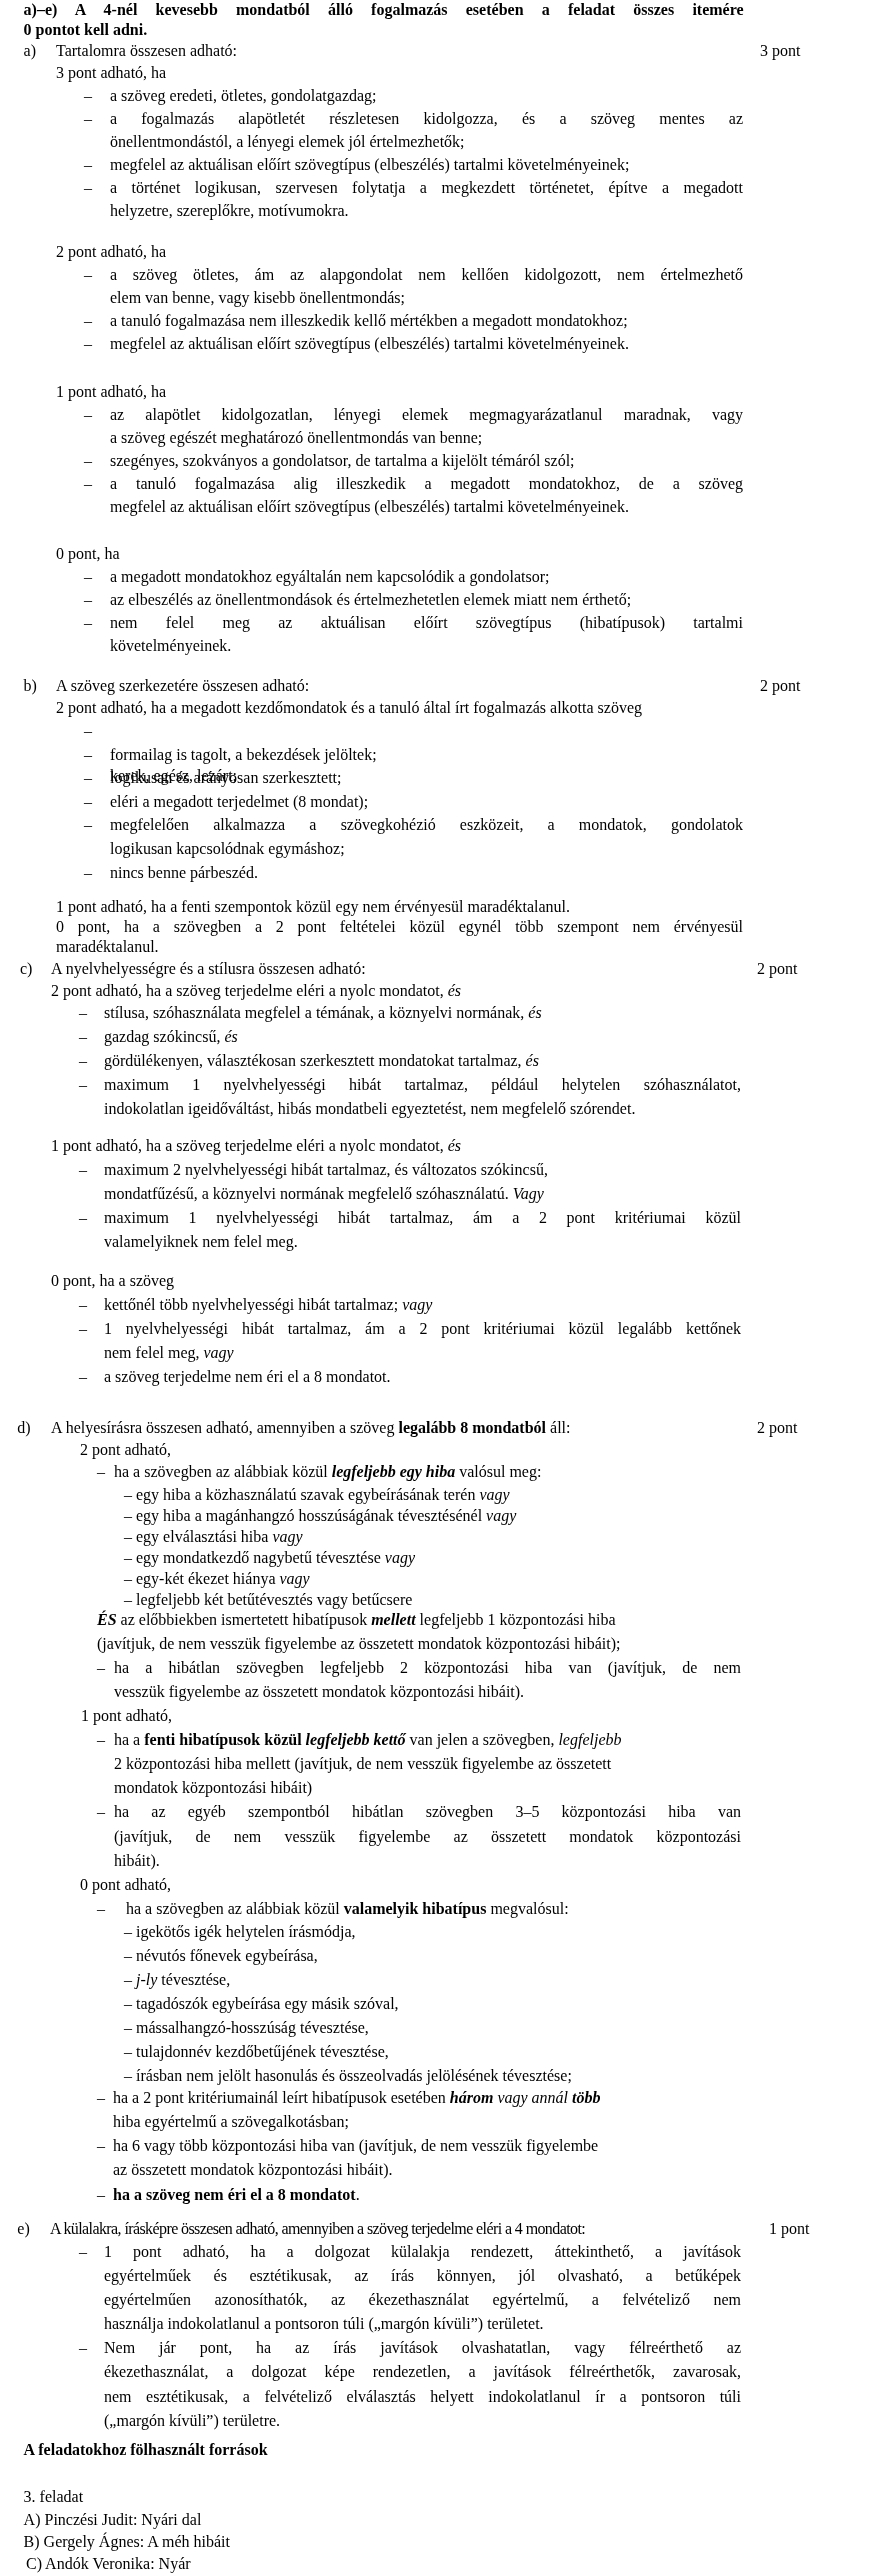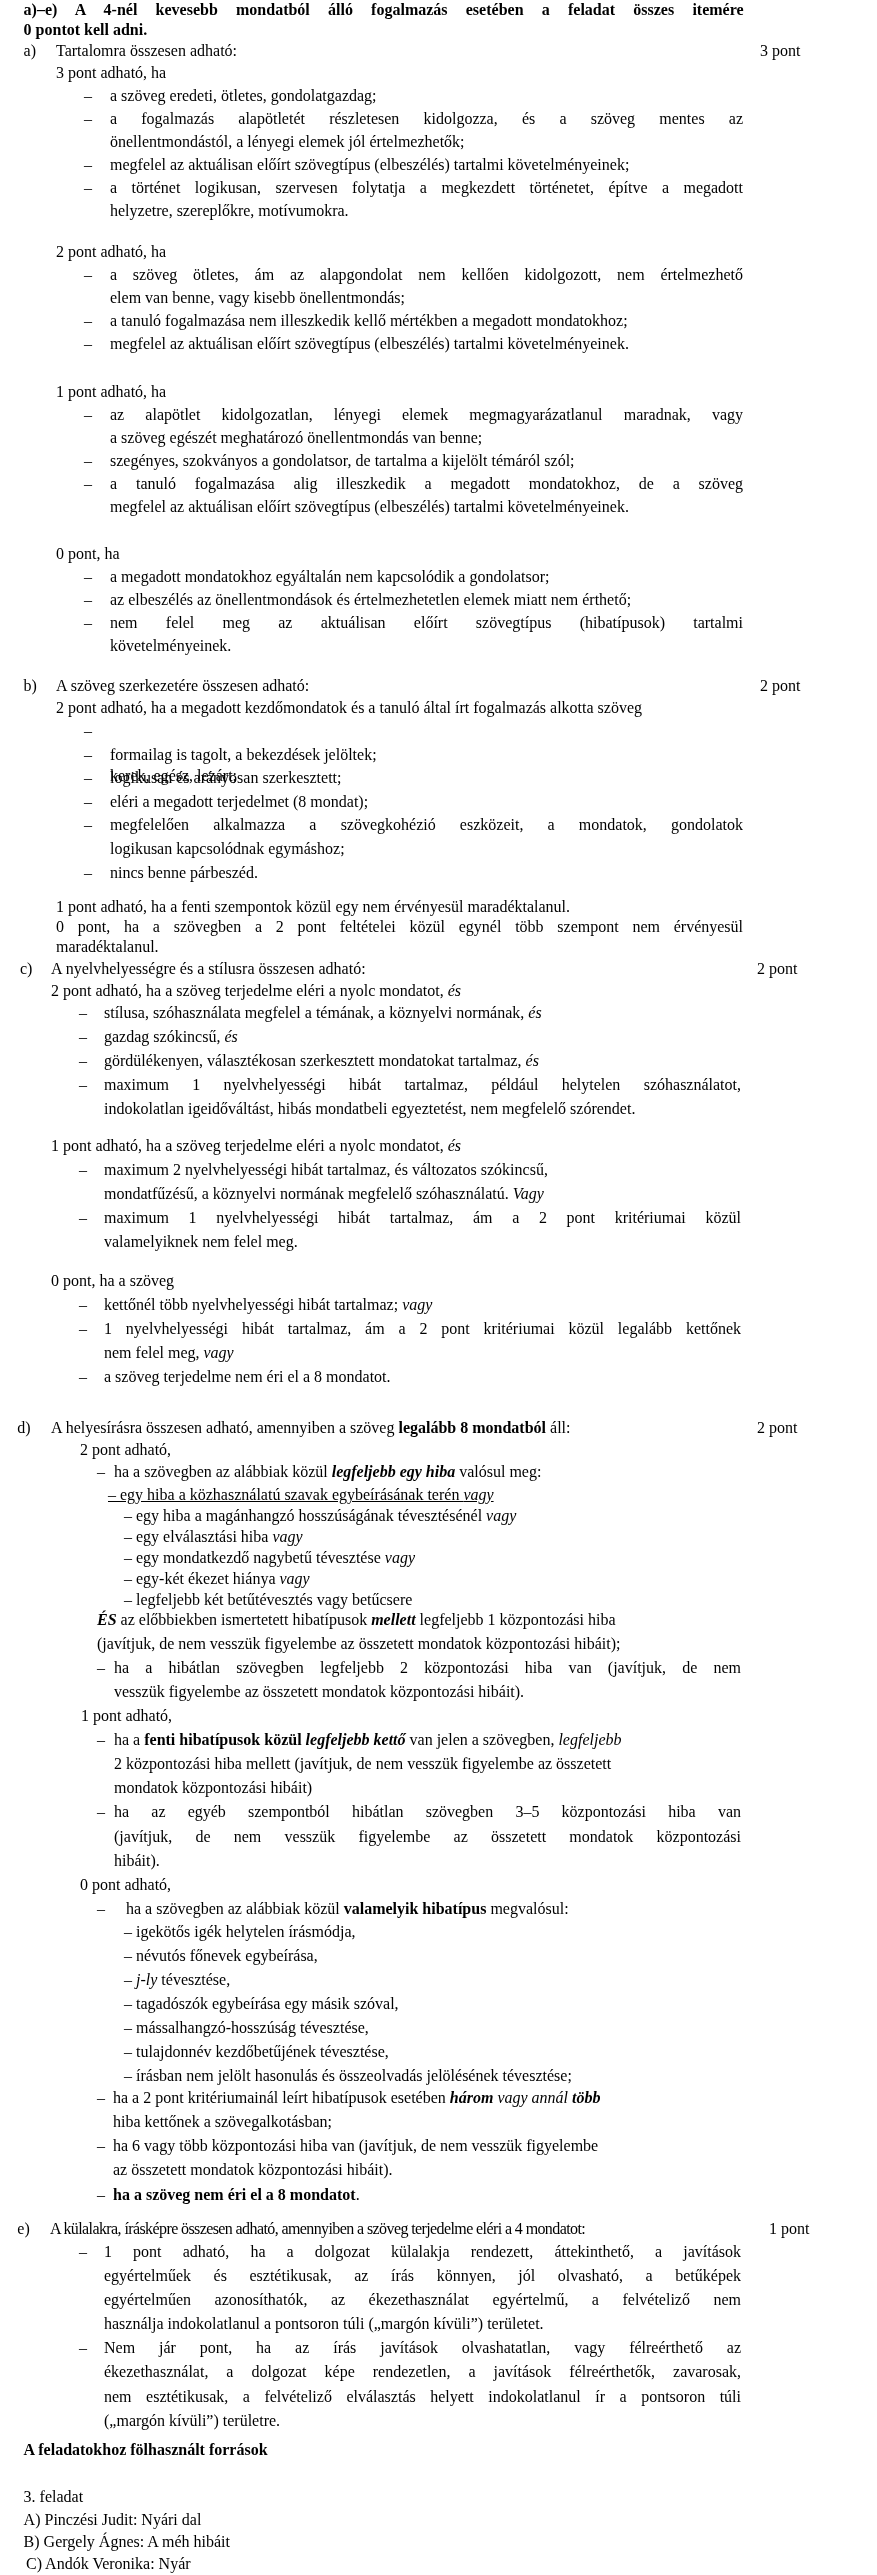--- a/index.html
+++ b/index.html
@@ -136,21 +136,21 @@
 
   <div>
     <div class="line" style="left:17.3px;top:1418px;">d)</div>
     <div class="line" style="left:51px;top:1418px;"><span>A helyesírásra összesen adható, amennyiben a szöveg </span><span class="b">legalább 8 mondatból</span><span> áll:</span></div>
     <div class="pts" style="top:1418px;left:757px;">2 pont</div>
 
     <div class="line" style="left:80px;top:1440px;">2 pont adható,</div>
     <div class="dash" style="left:97px;top:1462px;">–</div>
     <div class="line" style="left:114px;top:1462px;"><span>ha a szövegben az alábbiak közül </span><span class="b i">legfeljebb egy hiba</span><span> valósul meg:</span></div>
     <div id="d-p2sub">
-        <div class="line" style="left: 108px; top: 1485px; text-decoration: underline;"><span>– </span><span>egy hiba a közhasználatú szavak egybeírásának terén </span><span class="i">vagy</span></div>
+        <div class="line" style="left: 124px; top: 1485px;"><span>– </span><span>egy hiba a közhasználatú szavak egybeírásának terén </span><span class="i">vagy</span></div>
         <div class="line" style="left: 124px; top: 1506px;"><span>– </span><span>egy hiba a magánhangzó hosszúságának tévesztésénél </span><span class="i">vagy</span></div>
         <div class="line" style="left: 124px; top: 1527px;"><span>– </span><span>egy elválasztási hiba </span><span class="i">vagy</span></div>
         <div class="line" style="left: 124px; top: 1548px;"><span>– </span><span>egy mondatkezdő nagybetű tévesztése </span><span class="i">vagy</span></div>
         <div class="line" style="left: 124px; top: 1569px;"><span>– </span><span>egy-két ékezet hiánya </span><span class="i">vagy</span></div>
         <div class="line" style="left: 124px; top: 1590px;"><span>– </span><span>legfeljebb két betűtévesztés vagy betűcsere</span></div>
       </div>
 
     <div class="line" style="left:97px;top:1610px;"><span class="b i">ÉS</span><span> az előbbiekben ismertetett hibatípusok </span><span class="b i">mellett</span><span> legfeljebb 1 központozási hiba</span></div>
     <div class="line" style="left:97px;top:1634px;">(javítjuk, de nem vesszük figyelembe az összetett mondatok központozási hibáit);</div>
     <div class="dash" style="left:97px;top:1658px;">–</div>
@@ -175,21 +175,21 @@
         <div class="line" style="left: 124px; top: 1946px;"><span>– </span><span>névutós főnevek egybeírása,</span></div>
         <div class="line" style="left: 124px; top: 1970px;"><span>– </span><span class="i">j-ly </span><span>tévesztése,</span></div>
         <div class="line" style="left: 124px; top: 1994px;"><span>– </span><span>tagadószók egybeírása egy másik szóval,</span></div>
         <div class="line" style="left: 124px; top: 2018px;"><span>– </span><span>mássalhangzó-hosszúság tévesztése,</span></div>
         <div class="line" style="left: 124px; top: 2042px;"><span>– </span><span>tulajdonnév kezdőbetűjének tévesztése,</span></div>
         <div class="line" style="left: 124px; top: 2066px;"><span>– </span><span>írásban nem jelölt hasonulás és összeolvadás jelölésének tévesztése;</span></div>
       </div>
 
     <div class="dash" style="left:97px;top:2088px;">–</div>
     <div class="line" style="left:113px;top:2088px;"><span>ha a 2 pont kritériumainál leírt hibatípusok esetében </span><span class="b i">három</span><span class="i"> vagy annál </span><span class="b i">több</span></div>
-    <div class="line" style="left:113px;top:2112px;">hiba kettőnek a szövegalkotásban;</div>
+    <div class="line" style="left:113px;top:2112px;">hiba egyértelmű a szövegalkotásban;</div>
     <div class="dash" style="left:97px;top:2136px;">–</div>
     <div class="line" style="left:113px;top:2136px;">ha 6 vagy több központozási hiba van (javítjuk, de nem vesszük figyelembe</div>
     <div class="line" style="left:113px;top:2160px;">az összetett mondatok központozási hibáit).</div>
     <div class="dash" style="left:97px;top:2185px;">–</div>
     <div class="line" style="left:113px;top:2185px;"><span class="b">ha a szöveg nem éri el a 8 mondatot</span><span>.</span></div>
   </div>
 
   <div>
     <div class="line" style="left:17.3px;top:2219px;">e)</div>
     <div class="line" style="left:50px;top:2219px;letter-spacing:-0.6px;">A külalakra, írásképre összesen adható, amennyiben a szöveg terjedelme eléri a 4 mondatot:</div>

